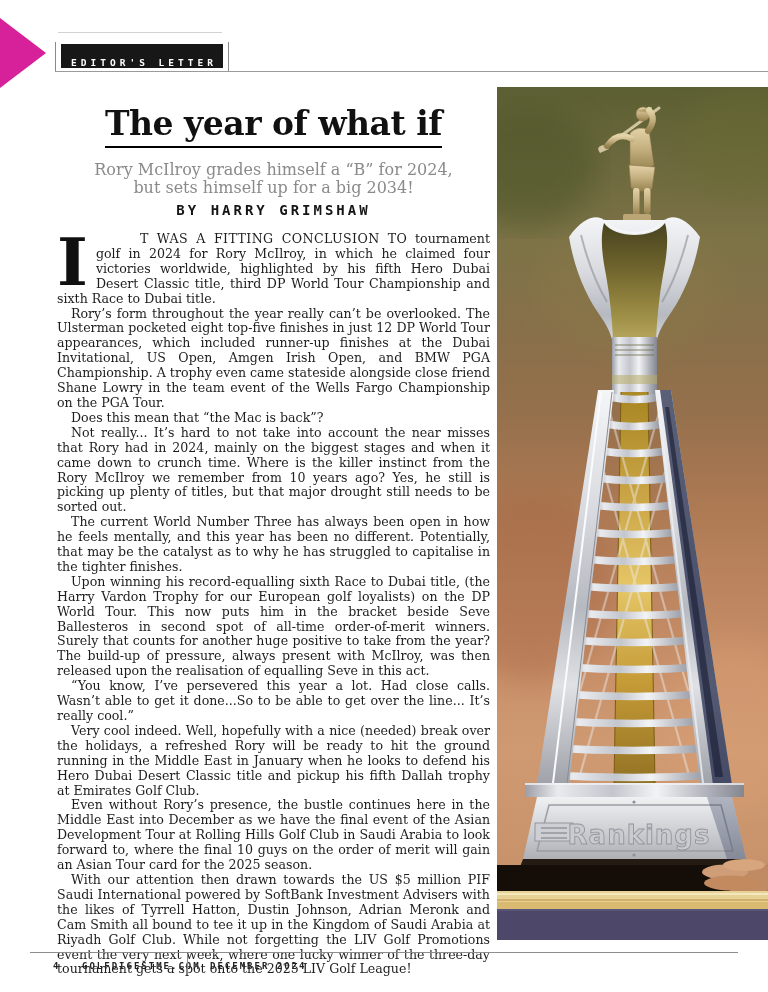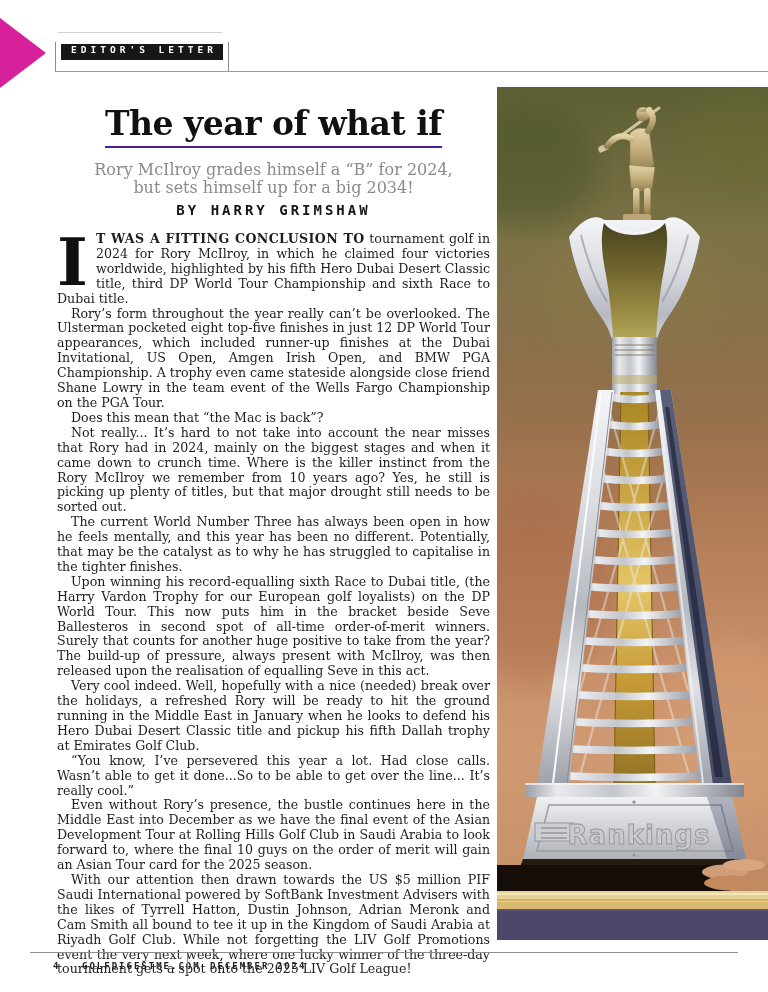--- a/index.html
+++ b/index.html
@@ -7,52 +7,52 @@
     width:768px;height:992px;position:relative;background:#ffffff;overflow:hidden;
     font-family:"DejaVu Serif", serif;color:#1c1c1c;
   }
   
   .corner-arrow{position:absolute;left:0;top:16px;width:48px;height:76px;}
   .kicker-topline{position:absolute;left:58px;top:32px;width:164px;height:1px;background:#d2d2d2;}
   .kicker-vline-l{position:absolute;left:55px;top:42px;width:1px;height:30px;background:#8a8a8a;}
   .kicker-vline-r{position:absolute;left:228px;top:42px;width:1px;height:30px;background:#8a8a8a;}
   .kicker-rule{position:absolute;left:55px;top:71px;width:713px;height:1px;background:#9a9a9a;}
   .kicker-box{
-    position:absolute;left:61px;top:44px;width:162px;height:16px;background:#171717;
-    display:flex;align-items:flex-start;justify-content:center;
+    position:absolute;left:61px;top:44px;width:162px;height:24px;background:#171717;
+    display:flex;align-items:flex-end;justify-content:center;
   }
   .kicker-box span{
     color:#ffffff;font-family:"DejaVu Sans Mono", monospace;font-weight:bold;
     font-size:9.5px;letter-spacing:4px;white-space:nowrap;padding-left:4px;
   }
   
   .column{position:absolute;left:57px;top:106px;width:433px;}
   .title-wrap{text-align:center;}
   .page-title{
     display:inline-block;font-weight:bold;font-size:33px;line-height:36px;color:#111111;
-    letter-spacing:-0.5px;border-bottom:2px solid #4c1d95;padding-bottom:4px;margin:0;
+    letter-spacing:-0.5px;border-bottom:2px solid #000000;padding-bottom:4px;margin:0;
     font-family:"DejaVu Serif", serif;
   }
   .subtitle{
     margin-top:13px;text-align:center;color:#8a8a8a;font-size:16px;line-height:17.5px;
     font-family:"DejaVu Serif", serif;
   }
   .byline{
     margin-top:6px;text-align:center;color:#151515;
     font-family:"DejaVu Sans Mono", monospace;font-weight:bold;font-size:14px;letter-spacing:3px;
   }
   
   .article{margin-top:14px;font-size:12.6px;line-height:14.9px;text-align:justify;color:#1d1d1d;}
   .article p{margin:0;}
   .article p.indent{text-indent:14px;}
   .dropcap{
     float:left;font-weight:bold;font-size:66px;line-height:56px;color:#101010;
     padding:2px 8px 0 0;font-family:"DejaVu Serif", serif;
   }
-  .lead-bold{font-weight:bold;letter-spacing:0.4px;}
+  .lead-bold{font-weight:normal;letter-spacing:0.4px;margin-left:44px;}
   
   .photo{position:absolute;left:497px;top:87px;width:271px;height:853px;}
   
   .footer-rule{position:absolute;left:30px;top:952px;width:708px;height:1px;background:#8d8d8d;}
   .footer{
     position:absolute;left:0;top:959px;width:768px;height:20px;
     font-family:"DejaVu Sans Mono", monospace;font-weight:bold;font-size:9px;
     letter-spacing:2px;color:#222222;
   }
   .footer .pagenum{position:absolute;left:53px;top:2px;}
@@ -87,22 +87,22 @@
 
   <div class="article" id="article-body">
     <p class="para">
       <span class="dropcap">I</span><b class="lead-bold">T WAS A FITTING CONCLUSION TO</b><span> tournament golf in 2024 for Rory McIlroy, in which he claimed four victories worldwide, highlighted by his fifth Hero Dubai Desert Classic title, third DP World Tour Championship and sixth Race to Dubai title.</span>
     </p>
   <p class="para indent">Rory’s form throughout the year really can’t be overlooked. The Ulsterman pocketed eight top-five finishes in just 12 DP World Tour appearances, which included runner-up finishes at the Dubai Invitational, US Open, Amgen Irish Open, and BMW PGA Championship. A trophy even came stateside alongside close friend Shane Lowry in the team event of the Wells Fargo Championship on the PGA Tour.</p>
       <p class="para indent">Does this mean that “the Mac is back”?</p>
       <p class="para indent">Not really... It’s hard to not take into account the near misses that Rory had in 2024, mainly on the biggest stages and when it came down to crunch time. Where is the killer instinct from the Rory McIlroy we remember from 10 years ago? Yes, he still is picking up plenty of titles, but that major drought still needs to be sorted out.</p>
       <p class="para indent">The current World Number Three has always been open in how he feels mentally, and this year has been no different. Potentially, that may be the catalyst as to why he has struggled to capitalise in the tighter finishes.</p>
       <p class="para indent">Upon winning his record-equalling sixth Race to Dubai title, (the Harry Vardon Trophy for our European golf loyalists) on the DP World Tour. This now puts him in the bracket beside Seve Ballesteros in second spot of all-time order-of-merit winners. Surely that counts for another huge positive to take from the year? The build-up of pressure, always present with McIlroy, was then released upon the realisation of equalling Seve in this act.</p>
+      <p class="para indent">“You know, I’ve persevered this year a lot. Had close calls. Wasn’t able to get it done...So to be able to get over the line... It’s really cool.”</p>
       <p class="para indent">Very cool indeed. Well, hopefully with a nice (needed) break over the holidays, a refreshed Rory will be ready to hit the ground running in the Middle East in January when he looks to defend his Hero Dubai Desert Classic title and pickup his fifth Dallah trophy at Emirates Golf Club.</p>
-      <p class="para indent">“You know, I’ve persevered this year a lot. Had close calls. Wasn’t able to get it done...So to be able to get over the line... It’s really cool.”</p>
       <p class="para indent">Even without Rory’s presence, the bustle continues here in the Middle East into December as we have the final event of the Asian Development Tour at Rolling Hills Golf Club in Saudi Arabia to look forward to, where the final 10 guys on the order of merit will gain an Asian Tour card for the 2025 season.</p>
       <p class="para indent">With our attention then drawn towards the US $5 million PIF Saudi International powered by SoftBank Investment Advisers with the likes of Tyrrell Hatton, Dustin Johnson, Adrian Meronk and Cam Smith all bound to tee it up in the Kingdom of Saudi Arabia at Riyadh Golf Club. While not forgetting the LIV Golf Promotions event the very next week, where one lucky winner of the three-day tournament gets a spot onto the 2025 LIV Golf League!</p>
     </div>
 
 </div>
 
 <svg class="photo" viewBox="0 0 271 853" preserveAspectRatio="none">
   <defs>
     <linearGradient id="bgV" x1="0" y1="0" x2="0" y2="1">
       <stop offset="0" stop-color="#5c5f33"></stop>

